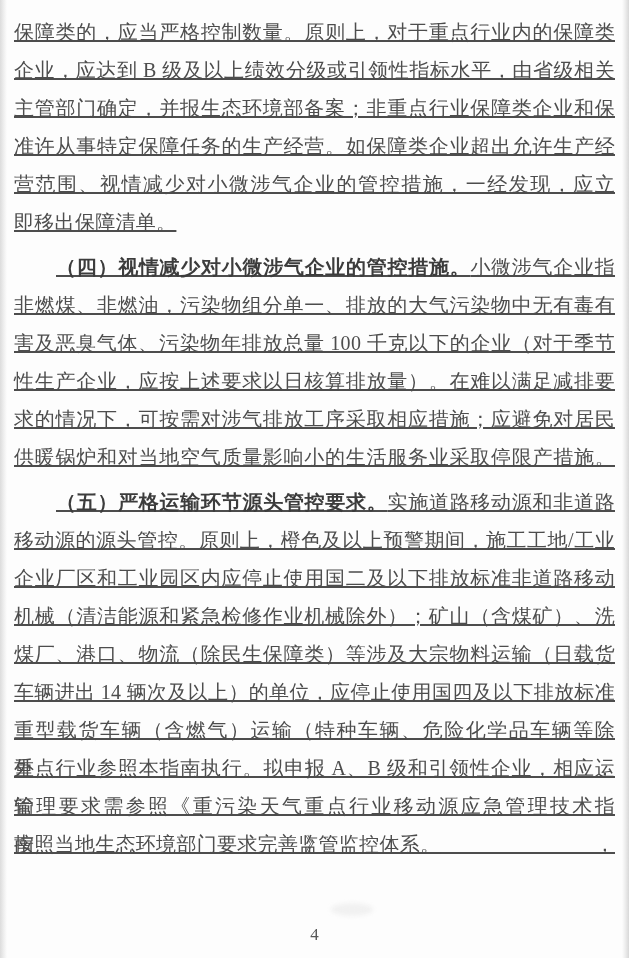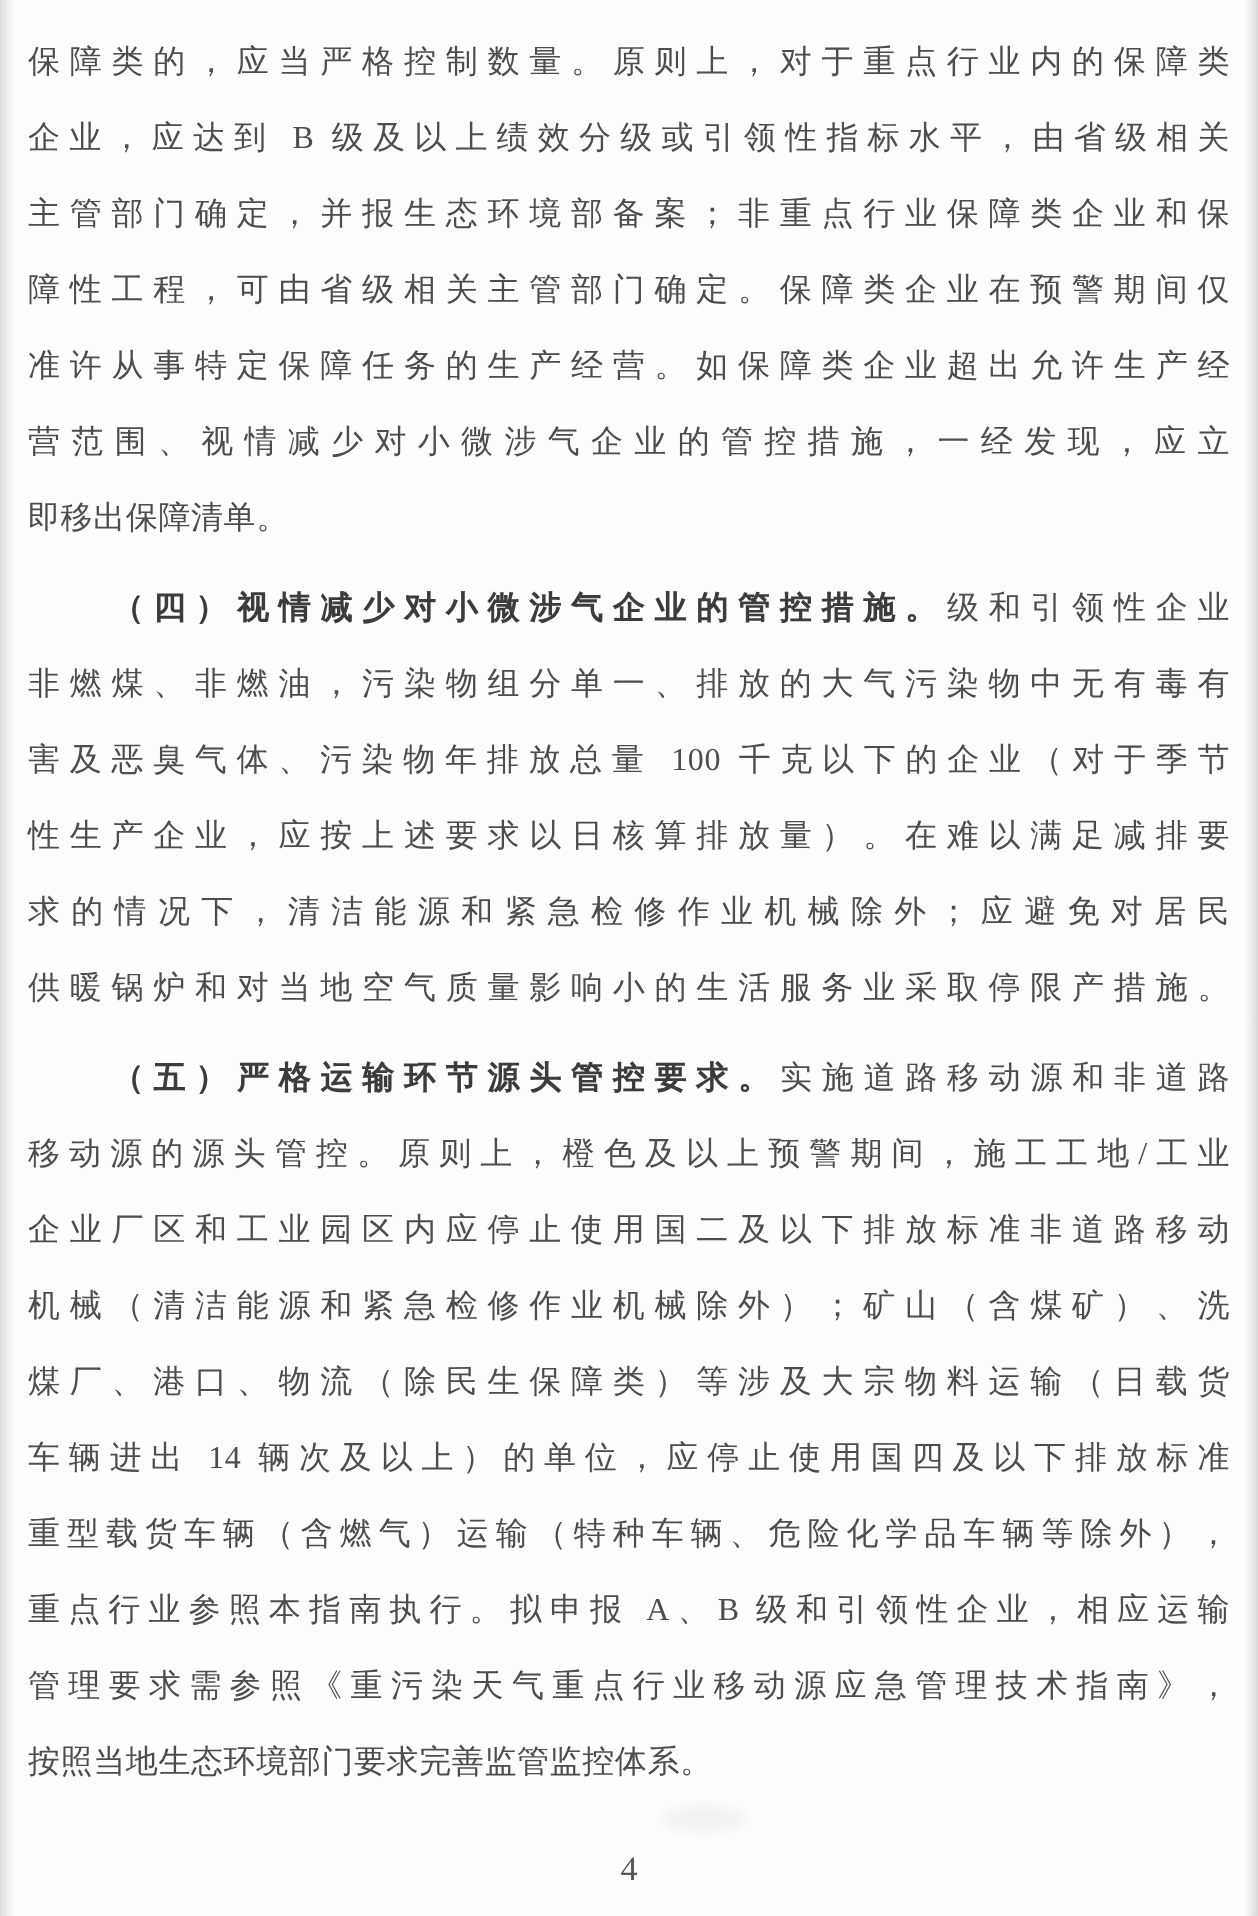--- a/index.html
+++ b/index.html
@@ -19,26 +19,27 @@
     pointer-events: none;
   }
   .scan-edge.left  { left: 0;  background: linear-gradient(to right, #dcdcdc 0%, #efefef 55%, #fdfdfd 100%); }
   .scan-edge.right { right: 0; background: linear-gradient(to left,  #d8d8d8 0%, #eeeeee 55%, #fdfdfd 100%); }
   .content {
     position: absolute;
     left: 14px; top: 13px; width: 601px;
     color: #4d4d4d;
   }
   .line {
-    font-size: 16px;
+    font-size: 20px;
     line-height: 38px;
     height: 38px;
     text-align: justify;
     text-align-last: justify;
     letter-spacing: 0.3px;
+    text-decoration: underline;
   }
   .line.short {
     text-align: right;
     text-align-last: left;
   }
   .line.indent { padding-left: 42px; }
   .line.gap { margin-top: 7px; }
   .bold-run {
     font-weight: bold;
     color: #3c3c3c;
@@ -64,31 +65,30 @@
 <body>
 
 <div class="page">
   <div class="scan-edge left"></div>
   <div class="scan-edge right"></div>
 
   <div class="content">
     <div class="line">保障类的，应当严格控制数量。原则上，对于重点行业内的保障类</div>
     <div class="line">企业，应达到 B 级及以上绩效分级或引领性指标水平，由省级相关</div>
     <div class="line">主管部门确定，并报生态环境部备案；非重点行业保障类企业和保</div>
-    <div class="line">障性工程，可由省级相关主管部门确定。保障类企业在预警期间仅</div>
     <div class="line">准许从事特定保障任务的生产经营。如保障类企业超出允许生产经</div>
     <div class="line">营范围、视情减少对小微涉气企业的管控措施，一经发现，应立</div>
     <div class="line short">即移出保障清单。</div>
 
-    <div class="line indent gap"><span class="bold-run">（四）视情减少对小微涉气企业的管控措施。</span><span>级和引领性企业</span></div>
+    <div class="line indent gap"><span class="bold-run">（四）视情减少对小微涉气企业的管控措施。</span><span>小微涉气企业指</span></div>
 
     <div class="line">非燃煤、非燃油，污染物组分单一、排放的大气污染物中无有毒有</div>
     <div class="line">害及恶臭气体、污染物年排放总量 100 千克以下的企业（对于季节</div>
     <div class="line">性生产企业，应按上述要求以日核算排放量）。在难以满足减排要</div>
-    <div class="line">求的情况下，清洁能源和紧急检修作业机械除外；应避免对居民</div>
+    <div class="line">求的情况下，可按需对涉气排放工序采取相应措施；应避免对居民</div>
     <div class="line">供暖锅炉和对当地空气质量影响小的生活服务业采取停限产措施。</div>
 
     <div class="line indent gap"><span class="bold-run">（五）严格运输环节源头管控要求。</span><span>实施道路移动源和非道路</span></div>
 
     <div class="line">移动源的源头管控。原则上，橙色及以上预警期间，施工工地/工业</div>
     <div class="line">企业厂区和工业园区内应停止使用国二及以下排放标准非道路移动</div>
     <div class="line">机械（清洁能源和紧急检修作业机械除外）；矿山（含煤矿）、洗</div>
     <div class="line">煤厂、港口、物流（除民生保障类）等涉及大宗物料运输（日载货</div>
     <div class="line">车辆进出 14 辆次及以上）的单位，应停止使用国四及以下排放标准</div>
     <div class="line">重型载货车辆（含燃气）运输（特种车辆、危险化学品车辆等除外），</div>

